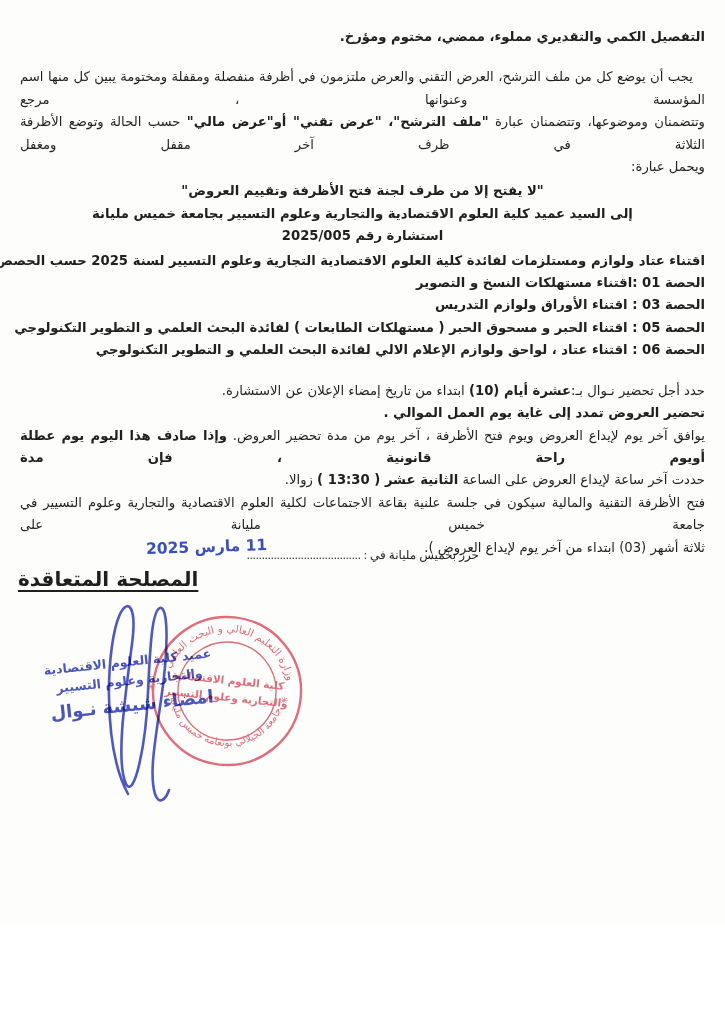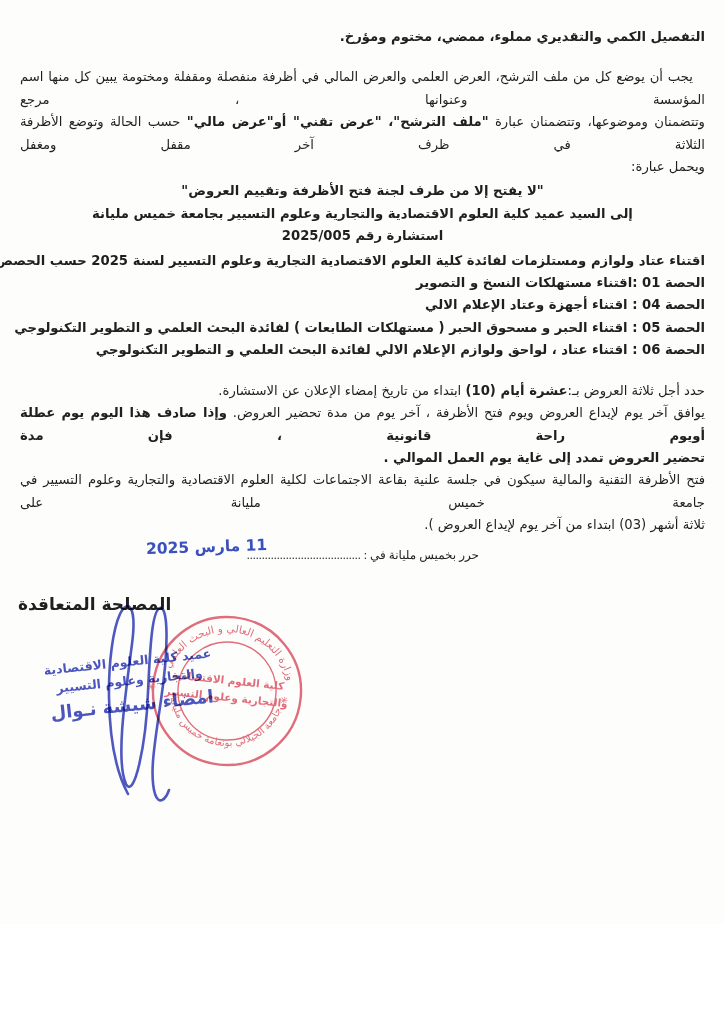--- a/index.html
+++ b/index.html
@@ -27,22 +27,22 @@
     font-size:12px;white-space:nowrap;direction:rtl;font-family:Liberation Serif, serif;
   }
   .date-line .dots{letter-spacing:1px;color:#2a2a2a;}
   .handwritten-date{
     position:absolute;top:538px;left:146px;
     color:#3a50c0;font-size:15.5px;font-weight:700;
     transform:rotate(-2deg);letter-spacing:2px;
     mix-blend-mode:multiply;white-space:nowrap;
   }
   .contracting{
-    position:absolute;top:594px;left:18px;
-    font-size:17px;font-weight:700;
+    position:absolute;top:567px;left:18px;
+    font-size:20px;font-weight:700;text-decoration:underline;
     text-underline-offset:4px;
   }
   .blue-stamp{
     position:absolute;top:652px;left:24px;width:212px;
     transform:rotate(-6deg);
     color:#3b47bb;text-align:center;font-weight:700;
     mix-blend-mode:multiply;opacity:.92;
   }
   .blue-stamp .bs1,.blue-stamp .bs2{font-size:12.5px;line-height:19px;}
   .blue-stamp .bs3{font-size:18px;line-height:30px;letter-spacing:1px;}
@@ -62,21 +62,21 @@
 
 <div class="page">
   <div class="content">
 
     <div class="ln right b">
       <span>التفصيل الكمي والتقديري مملوء، ممضي، مختوم ومؤرخ.</span>
     </div>
 
     <div class="mt-md">
       <div class="ln just indent">
-        <span>يجب أن يوضع كل من ملف الترشح، العرض العلمي والعرض المالي في أظرفة منفصلة ومقفلة ومختومة يبين كل منها اسم المؤسسة وعنوانها ، مرجع</span>
+        <span>يجب أن يوضع كل من ملف الترشح، العرض التقني والعرض ملتزمون في أظرفة منفصلة ومقفلة ومختومة يبين كل منها اسم المؤسسة وعنوانها ، مرجع</span>
       </div>
       <div class="ln just">
         <span>وتتضمنان وموضوعها، وتتضمنان عبارة </span><span class="b">"ملف الترشح"، "عرض تقني" أو"عرض مالي"</span><span> حسب الحالة وتوضع الأظرفة الثلاثة في ظرف آخر مقفل ومغفل</span>
       </div>
       <div class="ln right">
         <span>ويحمل عبارة:</span>
       </div>
     </div>
 
     <div class="mt-xs">
@@ -90,34 +90,37 @@
         <span>استشارة رقم 2025/005</span>
       </div>
     </div>
 
     <div class="ln right b mt-xs">
       <span>اقتناء عتاد ولوازم ومستلزمات لفائدة كلية العلوم الاقتصادية التجارية وعلوم التسيير لسنة 2025 حسب الحصص المنفصلة التالية :</span>
     </div>
 
     <div>
       <div class="ln right b"><span>الحصة 01 :اقتناء مستهلكات النسخ و التصوير</span></div>
-      <div class="ln right b"><span>الحصة 04 : اقتناء أجهزة وعتاد الإعلام الالي</span></div>
+      <div class="ln right b"><span>الحصة 03 : اقتناء الأوراق ولوازم التدريس</span></div>
       <div class="ln right b"><span>الحصة 05 : اقتناء الحبر و مسحوق الحبر ( مستهلكات الطابعات ) لفائدة البحث العلمي و التطوير التكنولوجي</span></div>
       <div class="ln right b"><span>الحصة 06 : اقتناء عتاد ، لواحق ولوازم الإعلام الالي لفائدة البحث العلمي و التطوير التكنولوجي</span></div>
     </div>
 
     <div class="mt-md">
       <div class="ln right">
-        <span>حدد أجل ثلاثة العروض بـ:</span><span class="b">عشرة أيام (10)</span><span> ابتداء من تاريخ إمضاء الإعلان عن الاستشارة.</span>
+        <span>حدد أجل تحضير نـوال بـ:</span><span class="b">عشرة أيام (10)</span><span> ابتداء من تاريخ إمضاء الإعلان عن الاستشارة.</span>
+      </div>
+      <div class="ln right b">
+        <span>تحضير العروض تمدد إلى غاية يوم العمل الموالي .</span>
       </div>
       <div class="ln just">
         <span>يوافق آخر يوم لإيداع العروض ويوم فتح الأظرفة ، آخر يوم من مدة تحضير العروض. </span><span class="b">وإذا صادف هذا اليوم يوم عطلة أويوم راحة قانونية ، فإن مدة</span>
       </div>
-      <div class="ln right b">
-        <span>تحضير العروض تمدد إلى غاية يوم العمل الموالي .</span>
+      <div class="ln right">
+        <span>حددت آخر ساعة لإيداع العروض على الساعة </span><span class="b">الثانية عشر ( 13:30 )</span><span> زوالا.</span>
       </div>
     </div>
 
     <div>
       <div class="ln just"><span>فتح الأظرفة التقنية والمالية سيكون في جلسة علنية بقاعة الاجتماعات لكلية العلوم الاقتصادية والتجارية وعلوم التسيير في جامعة خميس مليانة على</span></div>
       <div class="ln right"><span>ثلاثة أشهر (03) ابتداء من آخر يوم لإيداع العروض ).</span></div>
     </div>
 
   </div>
 

